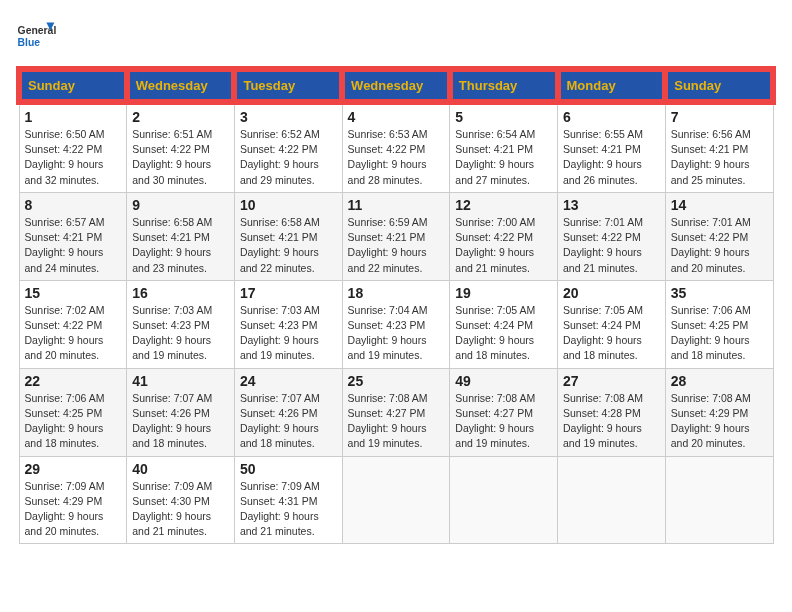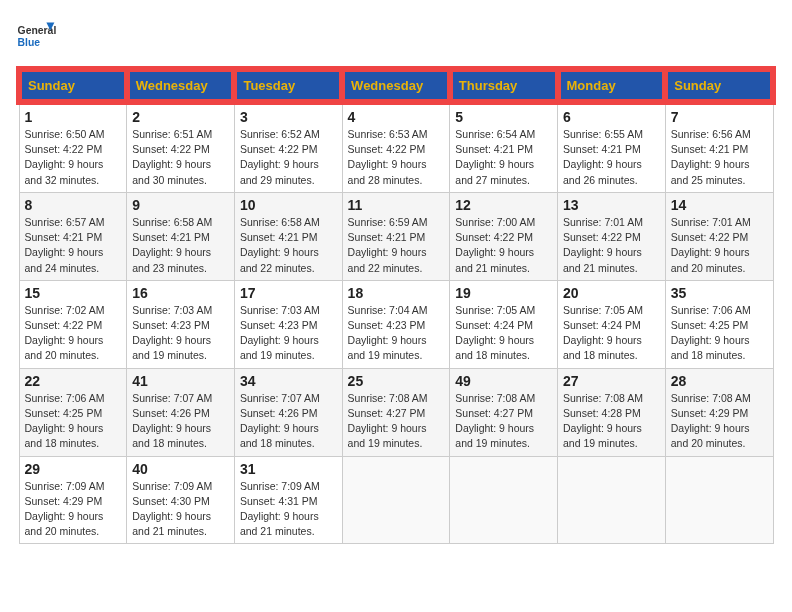--- a/index.html
+++ b/index.html
@@ -198,21 +198,21 @@
       <tr>
         <td>
         <span class="day-number">22</span>
         <span class="day-detail">Sunrise: 7:06 AM<br>Sunset: 4:25 PM<br>Daylight: 9 hours and 18 minutes.</span>
       </td>
         <td>
         <span class="day-number">41</span>
         <span class="day-detail">Sunrise: 7:07 AM<br>Sunset: 4:26 PM<br>Daylight: 9 hours and 18 minutes.</span>
       </td>
         <td>
-        <span class="day-number">34</span>
+        <span class="day-number">24</span>
         <span class="day-detail">Sunrise: 7:07 AM<br>Sunset: 4:26 PM<br>Daylight: 9 hours and 18 minutes.</span>
       </td>
         <td>
         <span class="day-number">25</span>
         <span class="day-detail">Sunrise: 7:08 AM<br>Sunset: 4:27 PM<br>Daylight: 9 hours and 19 minutes.</span>
       </td>
         <td>
         <span class="day-number">49</span>
         <span class="day-detail">Sunrise: 7:08 AM<br>Sunset: 4:27 PM<br>Daylight: 9 hours and 19 minutes.</span>
       </td>
@@ -228,21 +228,21 @@
       <tr class="last-row">
         <td>
         <span class="day-number">29</span>
         <span class="day-detail">Sunrise: 7:09 AM<br>Sunset: 4:29 PM<br>Daylight: 9 hours and 20 minutes.</span>
       </td>
         <td>
         <span class="day-number">40</span>
         <span class="day-detail">Sunrise: 7:09 AM<br>Sunset: 4:30 PM<br>Daylight: 9 hours and 21 minutes.</span>
       </td>
         <td>
-        <span class="day-number">31</span>
+        <span class="day-number">50</span>
         <span class="day-detail">Sunrise: 7:09 AM<br>Sunset: 4:31 PM<br>Daylight: 9 hours and 21 minutes.</span>
       </td>
         <td class="empty-cell"></td>
         <td class="empty-cell"></td>
         <td class="empty-cell"></td>
         <td class="empty-cell"></td>
       </tr>
     </tbody>
 </table>
 

